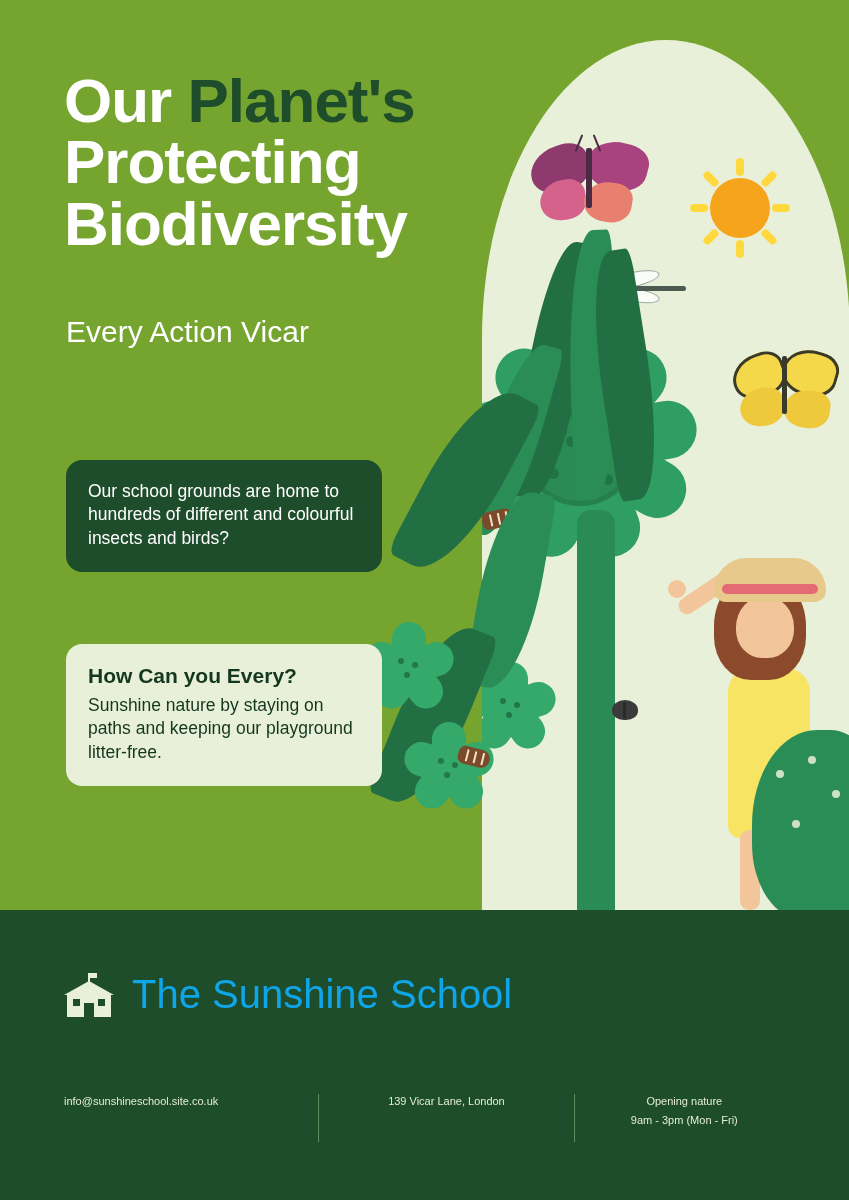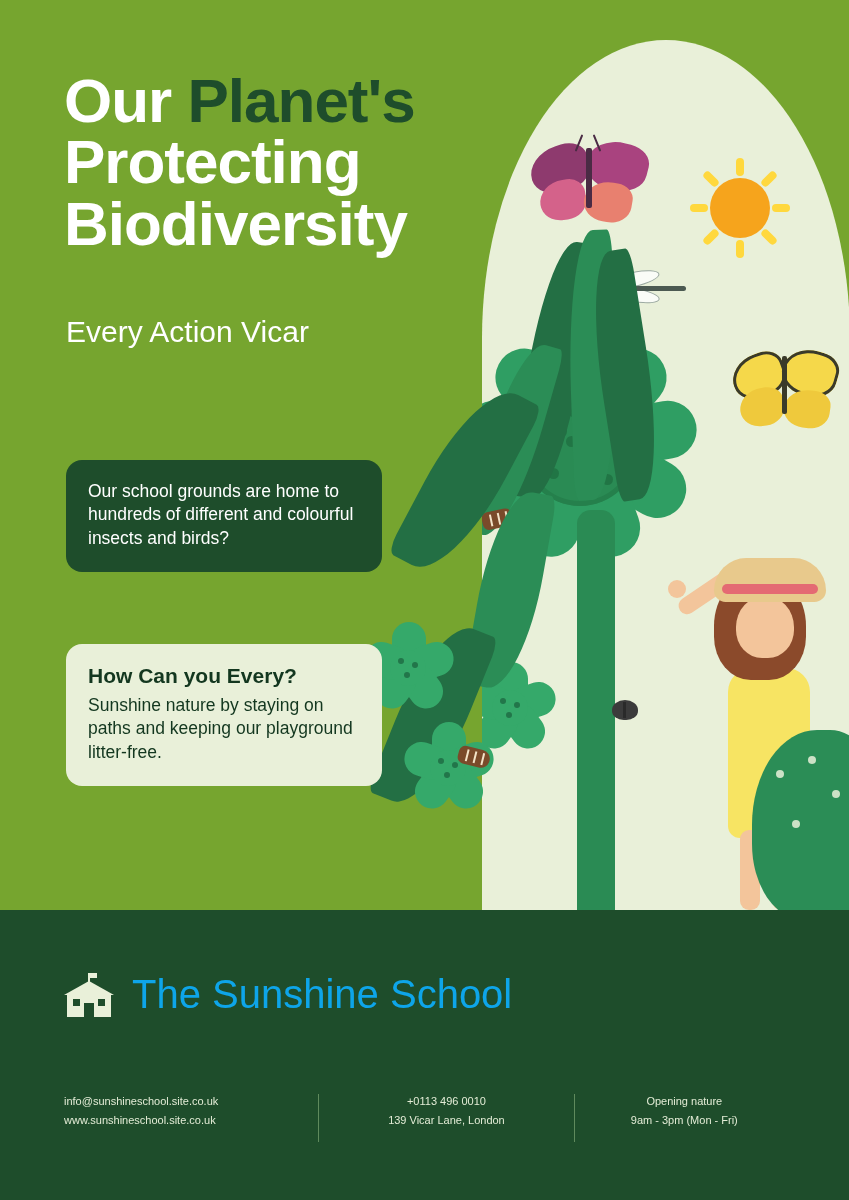--- a/index.html
+++ b/index.html
@@ -382,25 +382,23 @@
         <div class="base"></div>
         <div class="win" style="left:9px"></div>
         <div class="win" style="left:34px"></div>
       </div>
       <div class="school-name">The Sunshine School</div>
     </div>
 
     <div class="contact">
       <div class="ccol c1">
         <div>info@sunshineschool.site.co.uk</div>
-        <div>www.sunshineschool.site.co.uk</div>
       </div>
       <div class="vdiv"></div>
       <div class="ccol c2">
-        <div>+0113 496 0010</div>
         <div>139 Vicar Lane, London</div>
       </div>
       <div class="vdiv"></div>
       <div class="ccol c3">
         <div>Opening nature</div>
         <div>9am - 3pm (Mon - Fri)</div>
       </div>
     </div>
   </div>
 

